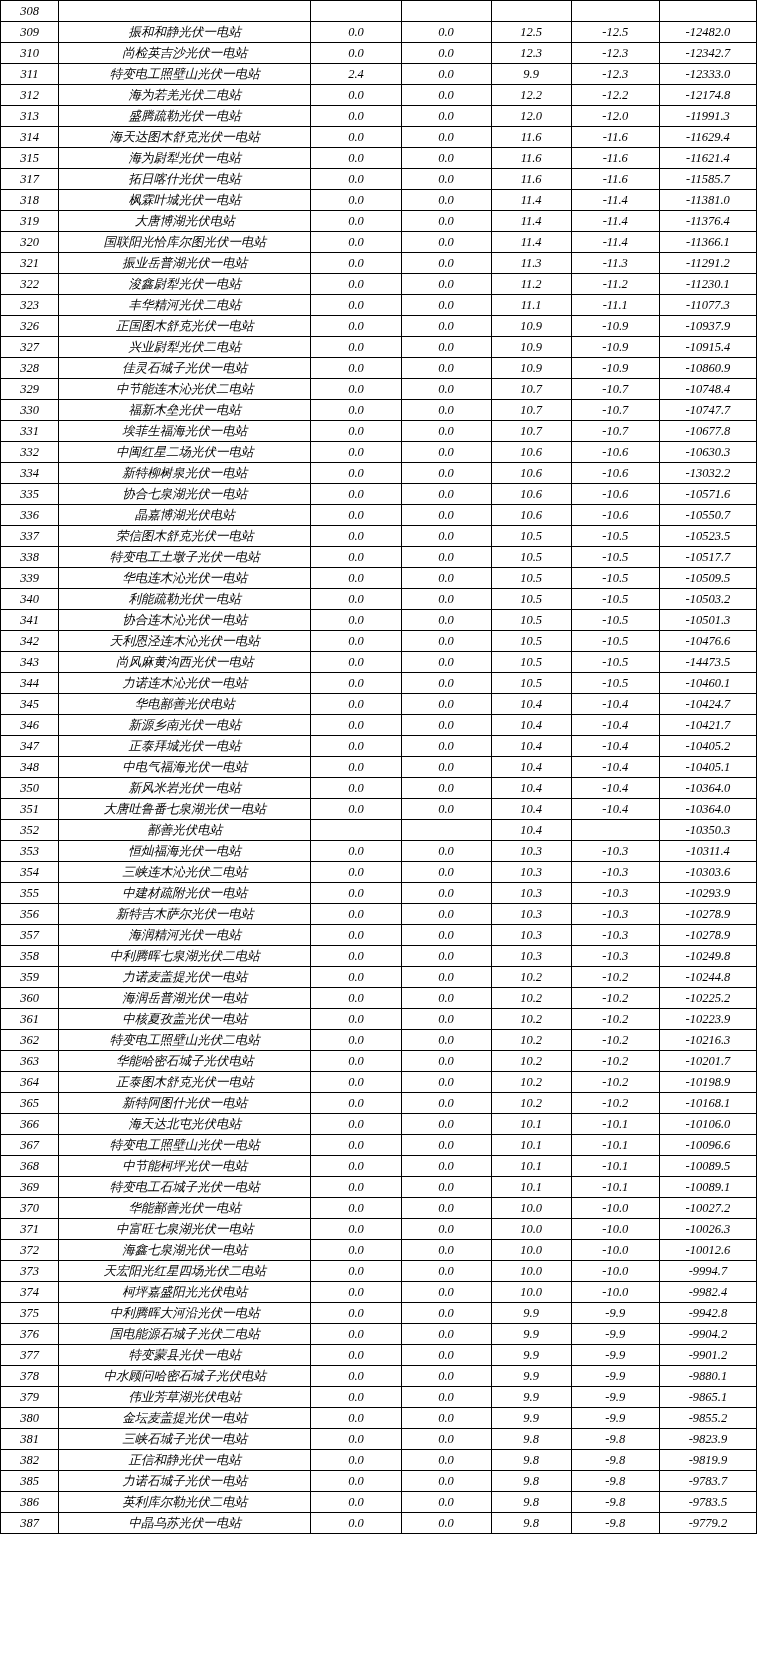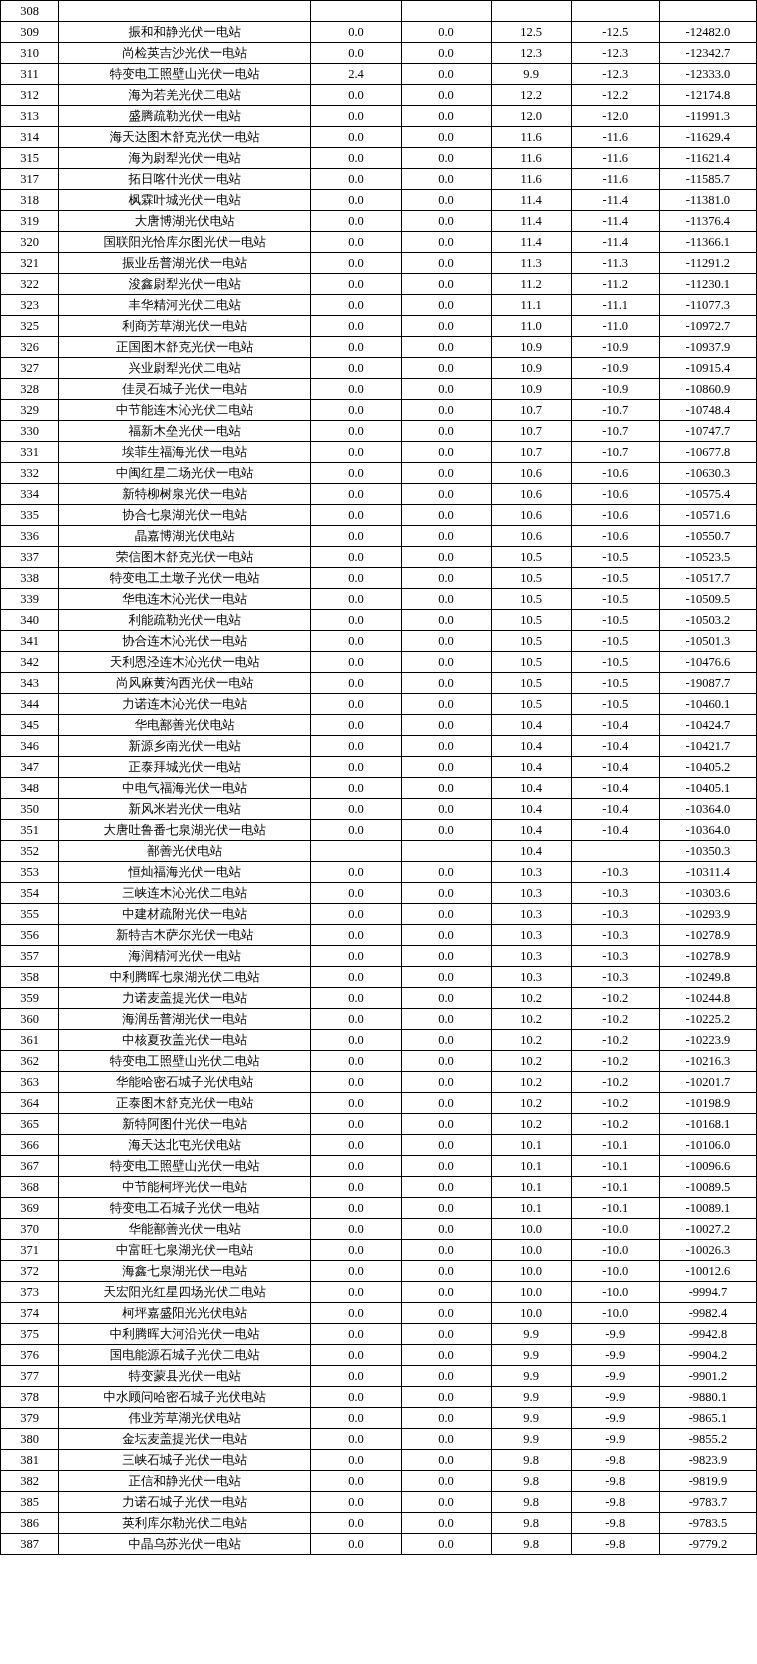--- a/index.html
+++ b/index.html
@@ -11,20 +11,21 @@
     font-family: "Liberation Sans", sans-serif;
     color: #000000;
   }
   .sheet {
     width: 757px;
     height: 1664px;
     overflow: hidden;
     position: relative;
     background: #fff;
     box-sizing: border-box;
+    font-style: italic;
   }
   table.grid {
     border-collapse: collapse;
     width: 757px;
     table-layout: fixed;
     margin: 0;
     padding: 0;
   }
   table.grid td {
     border: 1px solid #000000;
@@ -188,29 +189,20 @@
         <tr>
           <td class="c-idx num">323</td>
           <td class="c-name name-cell">丰华精河光伏二电站</td>
           <td class="c-n1 num">0.0</td>
           <td class="c-n2 num">0.0</td>
           <td class="c-n3 num">11.1</td>
           <td class="c-n4 num">-11.1</td>
           <td class="c-n5 num">-11077.3</td>
         </tr>
         <tr>
-          <td class="c-idx num">325</td>
-          <td class="c-name name-cell">利商芳草湖光伏一电站</td>
-          <td class="c-n1 num">0.0</td>
-          <td class="c-n2 num">0.0</td>
-          <td class="c-n3 num">11.0</td>
-          <td class="c-n4 num">-11.0</td>
-          <td class="c-n5 num">-10972.7</td>
-        </tr>
-        <tr>
           <td class="c-idx num">326</td>
           <td class="c-name name-cell">正国图木舒克光伏一电站</td>
           <td class="c-n1 num">0.0</td>
           <td class="c-n2 num">0.0</td>
           <td class="c-n3 num">10.9</td>
           <td class="c-n4 num">-10.9</td>
           <td class="c-n5 num">-10937.9</td>
         </tr>
         <tr>
           <td class="c-idx num">327</td>
@@ -266,21 +258,21 @@
           <td class="c-n4 num">-10.6</td>
           <td class="c-n5 num">-10630.3</td>
         </tr>
         <tr>
           <td class="c-idx num">334</td>
           <td class="c-name name-cell">新特柳树泉光伏一电站</td>
           <td class="c-n1 num">0.0</td>
           <td class="c-n2 num">0.0</td>
           <td class="c-n3 num">10.6</td>
           <td class="c-n4 num">-10.6</td>
-          <td class="c-n5 num">-10575.4</td>
+          <td class="c-n5 num">-13032.2</td>
         </tr>
         <tr>
           <td class="c-idx num">335</td>
           <td class="c-name name-cell">协合七泉湖光伏一电站</td>
           <td class="c-n1 num">0.0</td>
           <td class="c-n2 num">0.0</td>
           <td class="c-n3 num">10.6</td>
           <td class="c-n4 num">-10.6</td>
           <td class="c-n5 num">-10571.6</td>
         </tr>
@@ -347,21 +339,21 @@
           <td class="c-n4 num">-10.5</td>
           <td class="c-n5 num">-10476.6</td>
         </tr>
         <tr>
           <td class="c-idx num">343</td>
           <td class="c-name name-cell">尚风麻黄沟西光伏一电站</td>
           <td class="c-n1 num">0.0</td>
           <td class="c-n2 num">0.0</td>
           <td class="c-n3 num">10.5</td>
           <td class="c-n4 num">-10.5</td>
-          <td class="c-n5 num">-19087.7</td>
+          <td class="c-n5 num">-14473.5</td>
         </tr>
         <tr>
           <td class="c-idx num">344</td>
           <td class="c-name name-cell">力诺连木沁光伏一电站</td>
           <td class="c-n1 num">0.0</td>
           <td class="c-n2 num">0.0</td>
           <td class="c-n3 num">10.5</td>
           <td class="c-n4 num">-10.5</td>
           <td class="c-n5 num">-10460.1</td>
         </tr>

